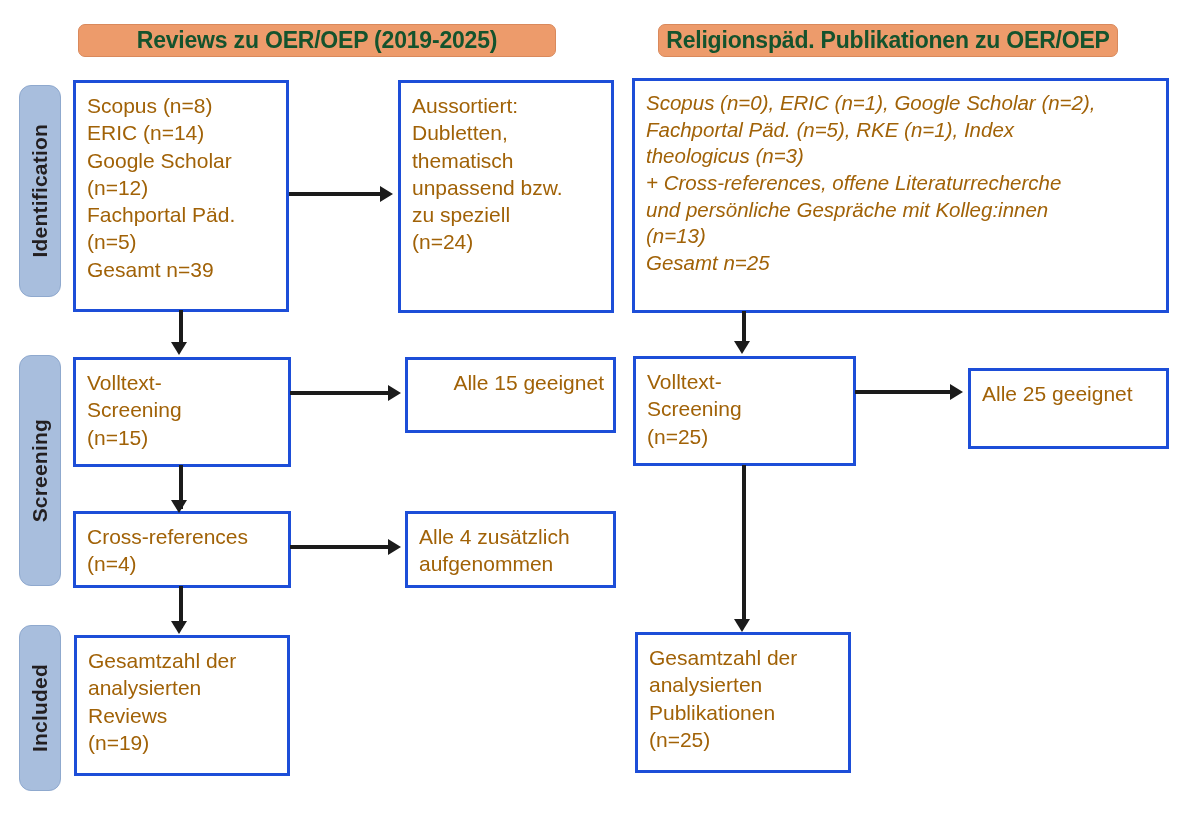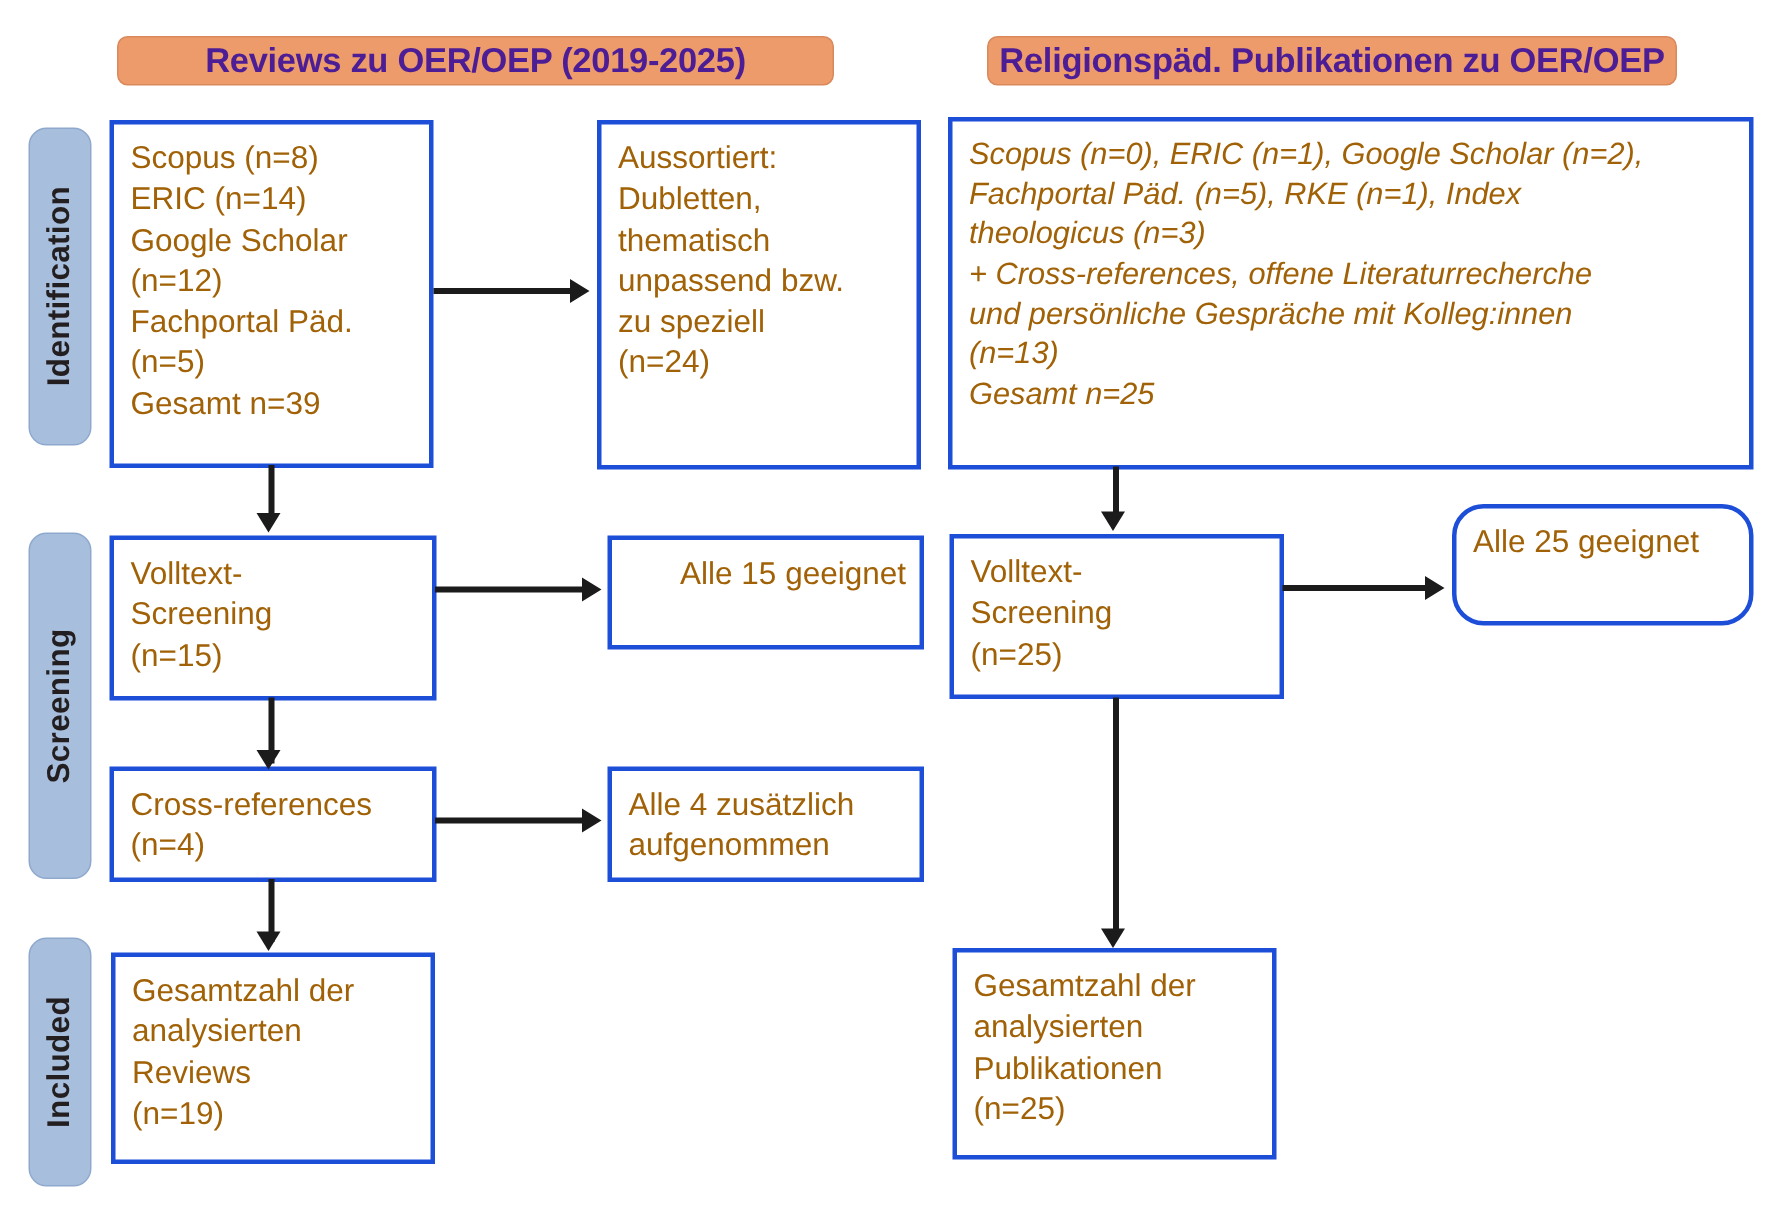--- a/index.html
+++ b/index.html
@@ -17,21 +17,21 @@
     background: #ffffff;
     overflow: hidden;
   }
 
   
   .col-header {
     position: absolute;
     background: #ED9B6B;
     border: 1px solid #D9895C;
     border-radius: 7px;
-    color: #4c1d95;
+    color: #14532d;
     font-size: 23px;
     font-weight: bold;
     letter-spacing: -0.2px;
     display: flex;
     align-items: center;
     justify-content: center;
     text-align: left;
     box-sizing: border-box;
   }
   #header-left  { left: 78px;  top: 24px; width: 478px; height: 33px; }
@@ -80,21 +80,21 @@
   #box-ident-left   { left: 73px;  top: 80px;  width: 216px; height: 232px; }
   #box-excluded     { left: 398px; top: 80px;  width: 216px; height: 233px; }
   #box-ident-right  { left: 632px; top: 78px;  width: 537px; height: 235px; font-size: 20.5px; font-style: italic; }
 
   #box-screen-left  { left: 73px;  top: 357px; width: 218px; height: 110px; }
   #box-all15        { left: 405px; top: 357px; width: 211px; height: 76px; text-align: right;  }
   #box-crossrefs    { left: 73px;  top: 511px; width: 218px; height: 77px;  }
   #box-all4         { left: 405px; top: 511px; width: 211px; height: 77px;  }
 
   #box-screen-right { left: 633px; top: 356px; width: 223px; height: 110px; }
-  #box-all25        { left: 968px; top: 336px; width: 201px; height: 81px; border-radius: 21px;  }
+  #box-all25        { left: 968px; top: 368px; width: 201px; height: 81px;  }
 
   #box-incl-left    { left: 74px;  top: 635px; width: 216px; height: 141px; }
   #box-incl-right   { left: 635px; top: 632px; width: 216px; height: 141px; }
 
   
   .conn { position: absolute; background: #1b1b1b; }
   .conn-v { width: 4px; }
   .conn-h { height: 4px; }
 
   .arrow-down {

